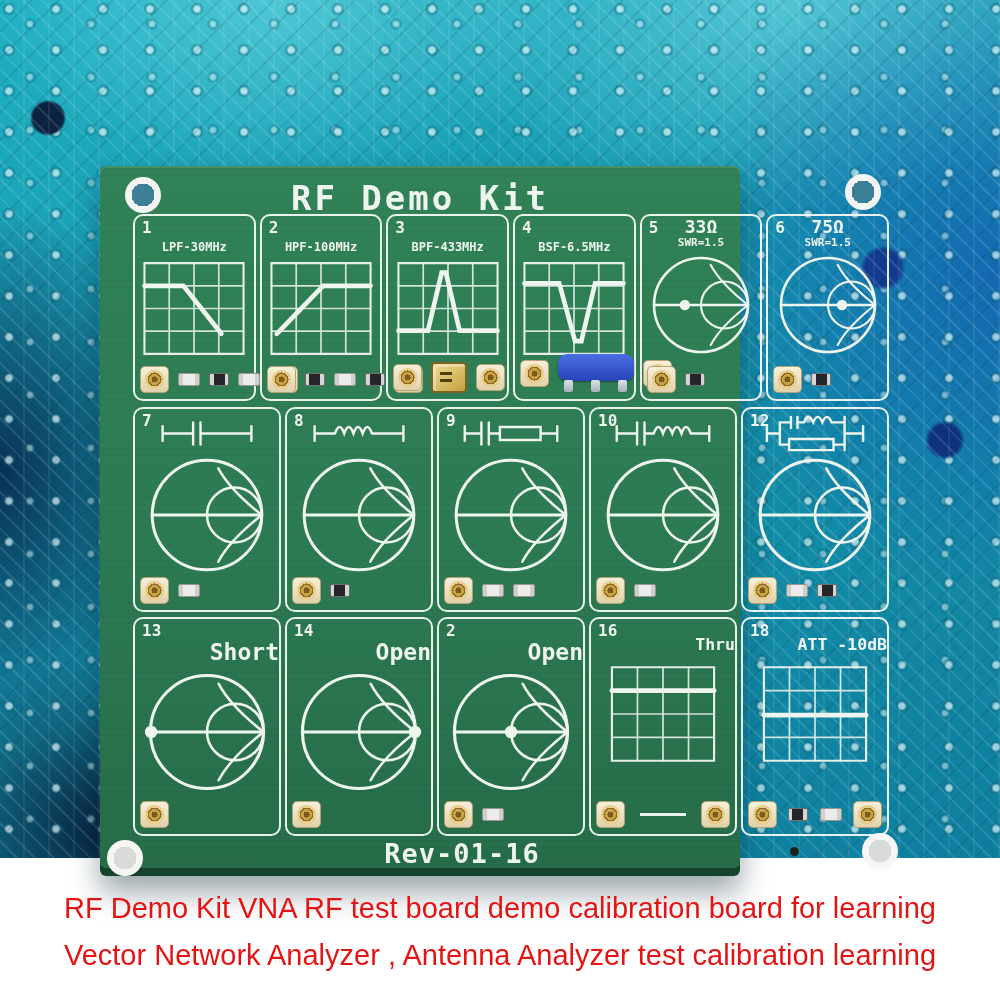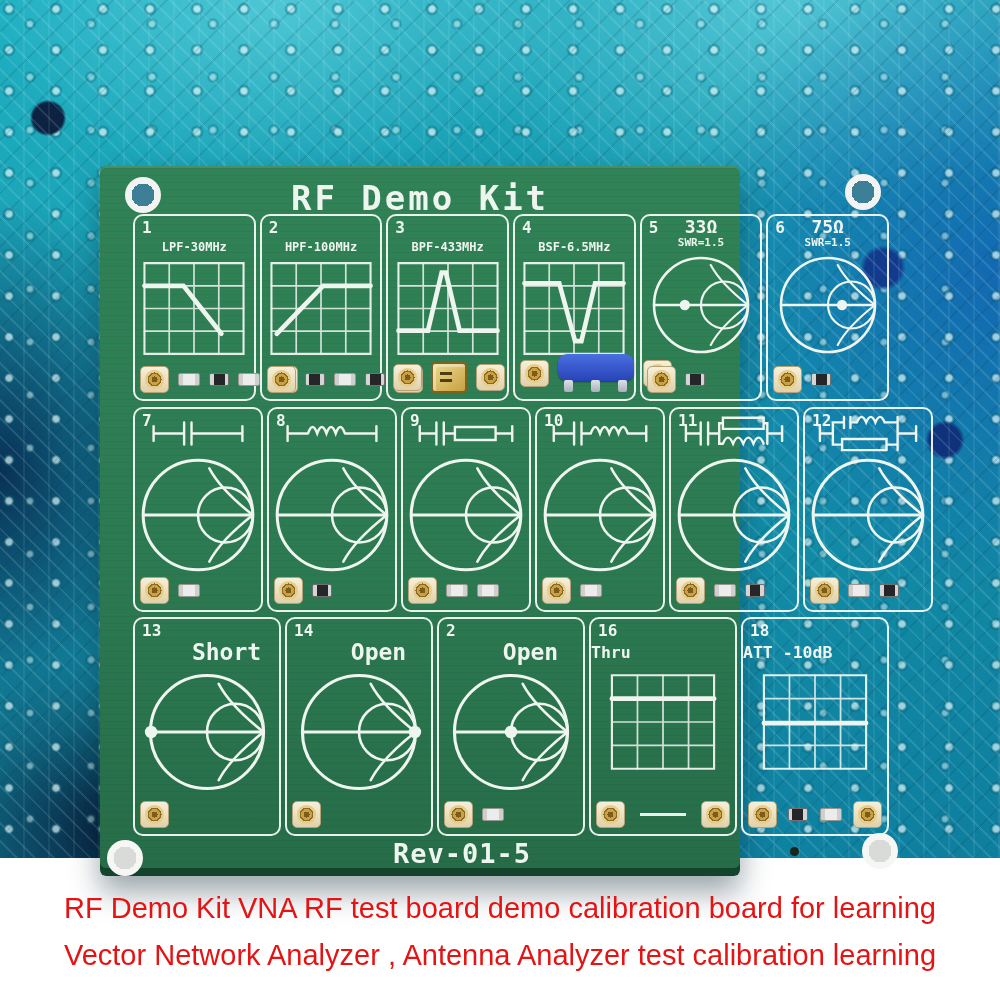--- a/index.html
+++ b/index.html
@@ -47,22 +47,22 @@
 
   
   .cellgrid{position:absolute;left:33px;top:48px;width:756px;}
   .rowflex{display:flex;gap:4px;}
   .r1{height:187px}.r2{height:205px;margin-top:6px}.r3{height:219px;margin-top:5px}
   .cell{position:relative;flex:1;border:2.5px solid rgba(243,248,243,.95);border-radius:10px;}
   .cell-num{position:absolute;left:7px;top:2px;font-weight:bold;font-size:16px;}
   .lbl{margin-top:24px;text-align:center;font-weight:bold;font-size:12px;white-space:nowrap;}
   .lbl-big{text-align:center;font-weight:bold;font-size:18px;}
   .lbl-sub{text-align:center;font-weight:bold;font-size:11px;margin-top:-1px;}
-  .word{margin-top:20px;text-align:center;font-weight:bold;font-size:23px;padding-left:39px;}
-  .att-lbl{margin-top:24px;text-align:left;font-weight:bold;font-size:16.5px;white-space:nowrap;}
+  .word{margin-top:20px;text-align:right;font-weight:bold;font-size:23px;padding-left:39px;}
+  .att-lbl{margin-top:16px;text-align:right;font-weight:bold;font-size:16.5px;white-space:nowrap;}
   .gsvg{display:block;margin:6px auto 0;}
   .sym{display:block;margin:6px auto 0;}
 
   .parts{position:absolute;bottom:6px;left:5px;right:5px;display:flex;align-items:center;gap:9px;}
 
   
   .ufl{width:27px;height:25px;flex:0 0 auto;position:relative;border-radius:5px;
        background:linear-gradient(#f6f0da,#e0d1aa);border:1px solid #b5a375;}
   .ufl::before{content:'';position:absolute;left:50%;top:50%;width:19px;height:19px;margin:-9.5px 0 0 -9.5px;border-radius:50%;
        background:radial-gradient(circle,#7a5c1d 0 3px,#caa244 3px 5.5px,#8a6a24 5.5px 7px,#e7cc8a 7px 9.5px,#b99440 9.5px);}
@@ -262,38 +262,20 @@
               <circle cx="71.75" cy="50" r="21.75" fill="none" stroke="#eef4ee" stroke-width="2"></circle>
               <path d="M93.5 50 Q68 30 59 13" fill="none" stroke="#eef4ee" stroke-width="2" stroke-linecap="round"></path>
               <path d="M93.5 50 Q68 70 59 87" fill="none" stroke="#eef4ee" stroke-width="2" stroke-linecap="round"></path>
             </svg>
             <div class="parts" style="justify-content: flex-start;">
               <div class="ufl"></div>
               <div class="smd smd-light"></div>
             </div>
           </div>
           <div class="cell">
-            <div class="cell-num">11</div>
-            <svg width="112" height="37" viewBox="0 0 120 40" class="sym">
-              <path d="M8 12 V28 M8 20 H24 M24 8 V32 M32 8 V32 M32 20 H44 M44 20 V9 H48 M48 3 H92 V15 H48 Z M92 9 H96 V31 M44 20 V31 H48 M48 31 q5.5 -13 11 0 q5.5 -13 11 0 q5.5 -13 11 0 q5.5 -13 11 0 M96 20 H112 M112 12 V28" fill="none" stroke="#eef4ee" stroke-width="2.6" stroke-linecap="round" stroke-opacity="1"></path>
-            </svg>
-            <svg width="126" height="126" viewBox="0 0 100 100" class="gsvg" style="margin: 0px auto;">
-              <circle cx="50" cy="50" r="43.5" fill="none" stroke="#eef4ee" stroke-width="2.4"></circle>
-              <path d="M6.5 50 H93.5" fill="none" stroke="#eef4ee" stroke-width="2.2" stroke-linecap="round"></path>
-              <circle cx="71.75" cy="50" r="21.75" fill="none" stroke="#eef4ee" stroke-width="2"></circle>
-              <path d="M93.5 50 Q68 30 59 13" fill="none" stroke="#eef4ee" stroke-width="2" stroke-linecap="round"></path>
-              <path d="M93.5 50 Q68 70 59 87" fill="none" stroke="#eef4ee" stroke-width="2" stroke-linecap="round"></path>
-            </svg>
-            <div class="parts" style="justify-content: flex-start;">
-              <div class="ufl"></div>
-              <div class="smd smd-light"></div>
-              <div class="smd smd-dark"></div>
-            </div>
-          </div>
-          <div class="cell">
             <div class="cell-num">12</div>
             <svg width="112" height="37" viewBox="0 0 120 40" class="sym">
               <path d="M8 12 V28 M8 20 H22 M22 20 V8 H34 M34 2 V14 M41 2 V14 M41 8 H48 M48 8 q5 -12 10 0 q5 -12 10 0 q5 -12 10 0 M78 8 H92 M92 2 V38 M22 20 V32 H32 M32 26 H80 V38 H32 Z M80 32 H92 M92 20 H112 M112 12 V28" fill="none" stroke="#eef4ee" stroke-width="2.6" stroke-linecap="round" stroke-opacity="1"></path>
             </svg>
             <svg width="126" height="126" viewBox="0 0 100 100" class="gsvg" style="margin: 0px auto;">
               <circle cx="50" cy="50" r="43.5" fill="none" stroke="#eef4ee" stroke-width="2.4"></circle>
               <path d="M6.5 50 H93.5" fill="none" stroke="#eef4ee" stroke-width="2.2" stroke-linecap="round"></path>
               <circle cx="71.75" cy="50" r="21.75" fill="none" stroke="#eef4ee" stroke-width="2"></circle>
               <path d="M93.5 50 Q68 30 59 13" fill="none" stroke="#eef4ee" stroke-width="2" stroke-linecap="round"></path>
               <path d="M93.5 50 Q68 70 59 87" fill="none" stroke="#eef4ee" stroke-width="2" stroke-linecap="round"></path>
@@ -376,21 +358,21 @@
             </svg>
             <div class="parts" style="justify-content: space-between;">
               <div class="ufl"></div>
               <div class="smd smd-dark"></div>
               <div class="smd smd-light"></div>
               <div class="ufl"></div>
             </div>
           </div>
         </div>
       </div>
-    <div class="rev">Rev-01-5</div>
+    <div class="rev">Rev-01-16</div>
     <div class="fid"></div>
     <div class="hole teal" style="left:25px;top:11px;"></div>
     <div class="hole teal" style="left:745px;top:8px;"></div>
     <div class="hole grey" style="left:7px;top:674px;"></div>
     <div class="hole grey" style="left:762px;top:667px;"></div>
   </div>
 
   <div class="caption">
     <div class="l1">RF Demo Kit VNA RF test board demo calibration board for learning</div>
     <div class="l2">Vector Network Analyzer , Antenna Analyzer test calibration learning</div>

